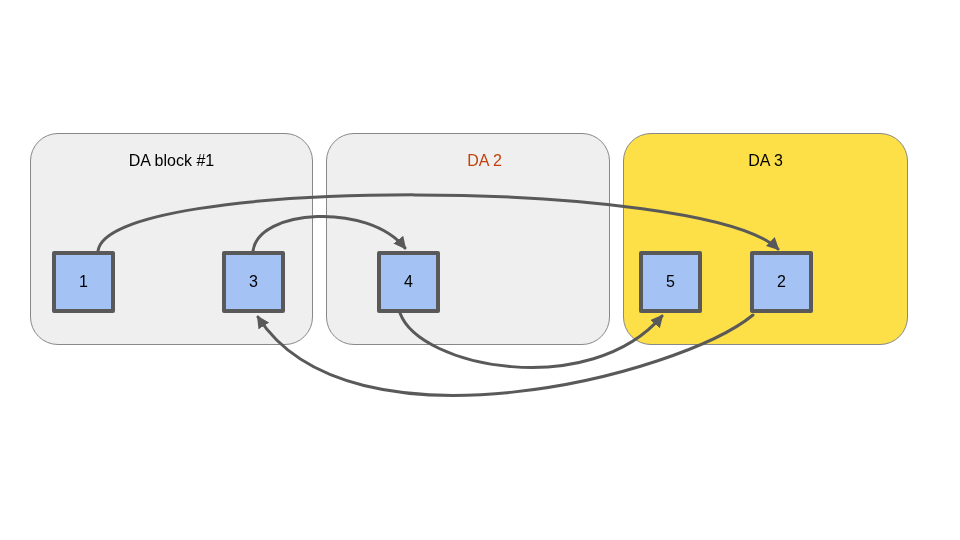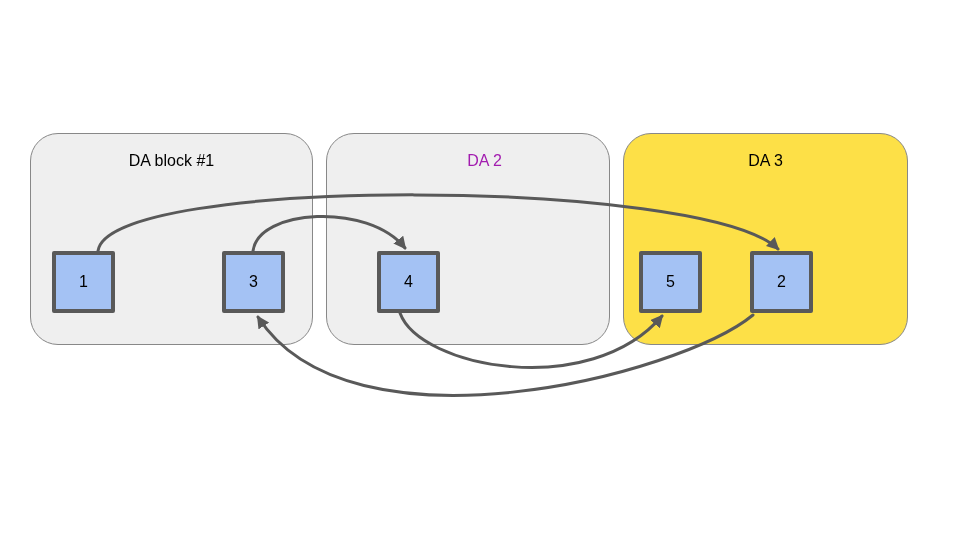--- a/index.html
+++ b/index.html
@@ -57,21 +57,21 @@
 </style>
 </head>
 <body>
 
 <div id="stage">
   <div id="blocks-layer">
       <div class="block" style="left: 30px; top: 133px; width: 283px; height: 212px; background: rgb(239, 239, 239); border-color: rgb(136, 136, 136);">
         <div class="block-title" style="color: rgb(0, 0, 0);">DA block #1</div>
       </div>
       <div class="block" style="left: 326px; top: 133px; width: 284px; height: 212px; background: rgb(239, 239, 239); border-color: rgb(136, 136, 136);">
-        <div class="block-title" style="color: #a21caf; margin-left: 33px;">DA 2</div>
+        <div class="block-title" style="color: #c2410c; margin-left: 33px;">DA 2</div>
       </div>
       <div class="block" style="left: 623px; top: 133px; width: 285px; height: 212px; background: #fde047; border-color: rgb(136, 136, 136);">
         <div class="block-title" style="color: rgb(0, 0, 0);">DA 3</div>
       </div>
     </div>
   <svg id="edges-layer" width="960" height="540" viewBox="0 0 960 540" xmlns="http://www.w3.org/2000/svg">
     <defs>
       <marker id="arrowhead" viewBox="0 0 10 10" refX="8.5" refY="5" markerWidth="4.2" markerHeight="4.2" orient="auto-start-reverse">
         <path id="arrowhead-shape" d="M 0 0 L 10 5 L 0 10 z" fill="#595959"></path>
       </marker>

